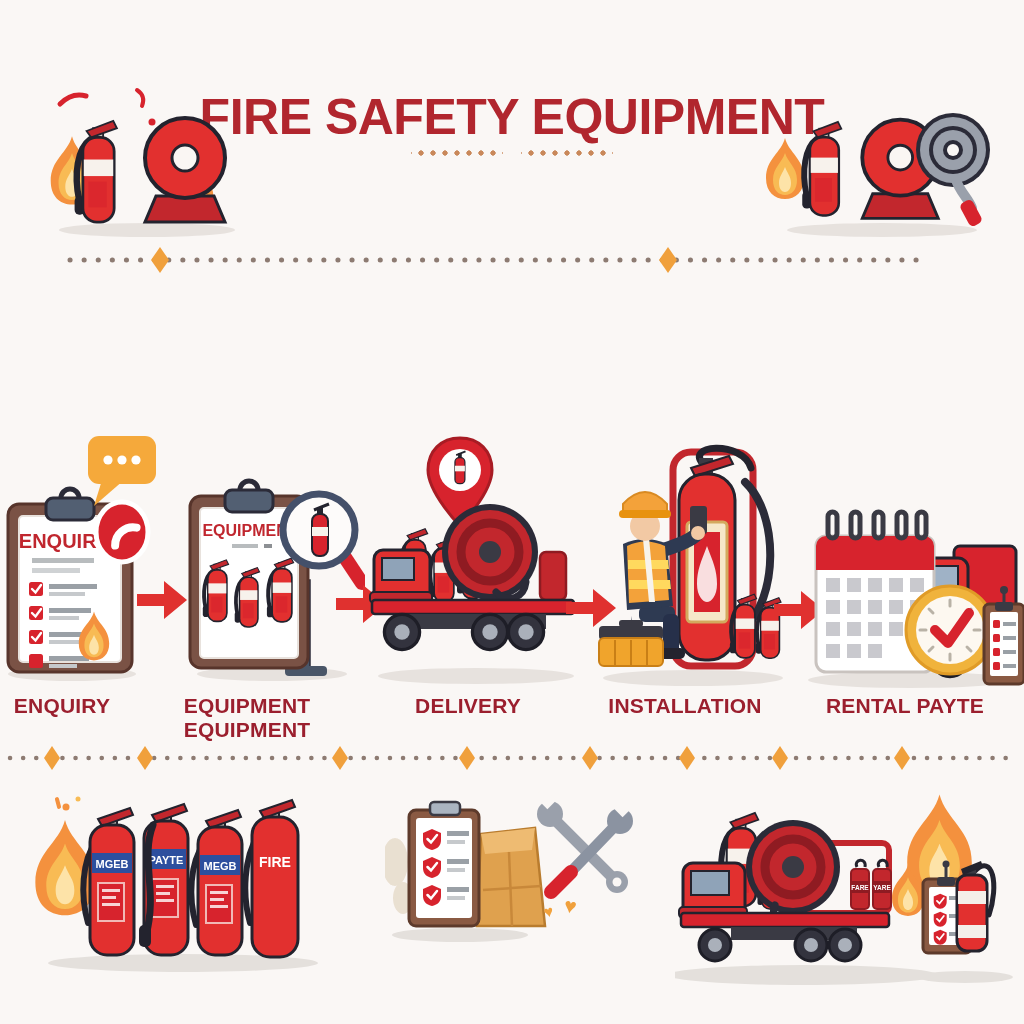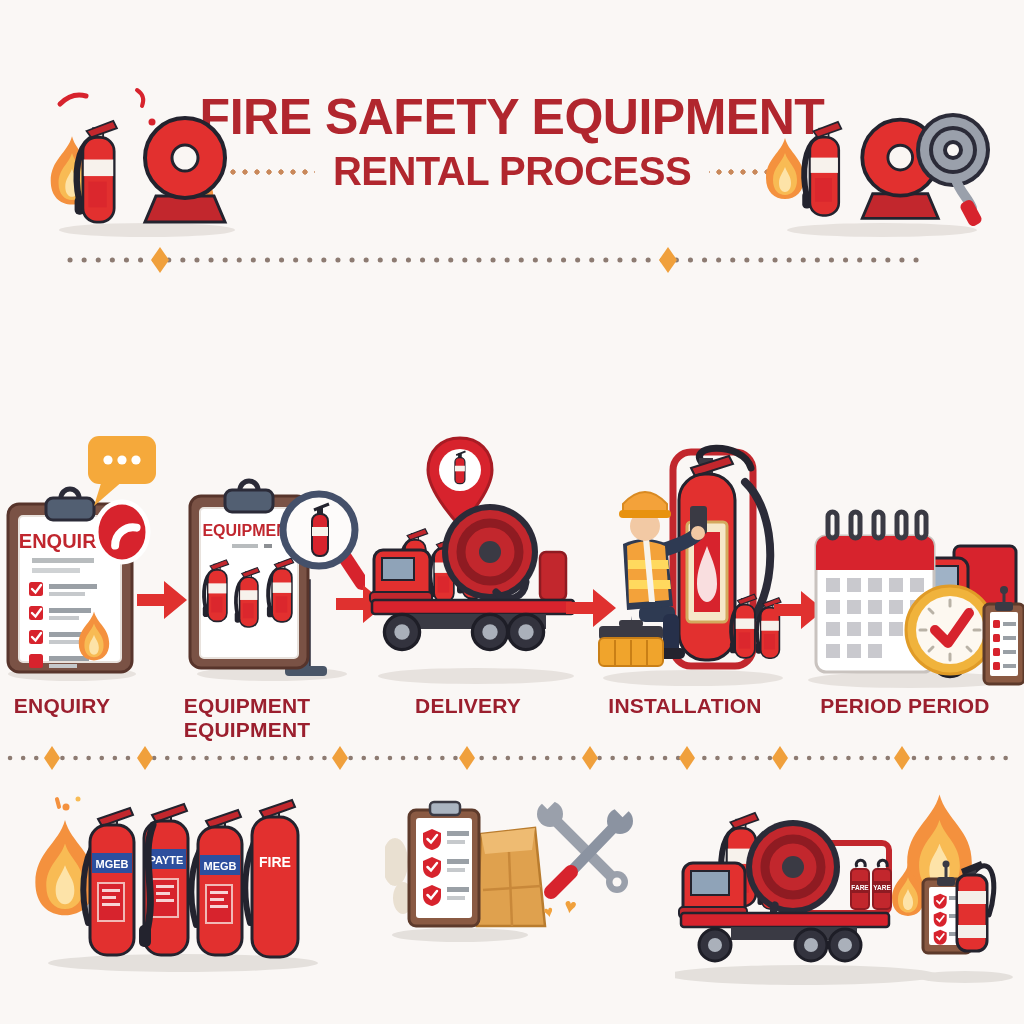--- a/index.html
+++ b/index.html
@@ -65,21 +65,20 @@
       <g id="sym-arrow">
         <polygon points="0,13 27,13 27,0 50,19 27,38 27,25 0,25" fill="#e0312f"></polygon>
       </g>
     </defs>
   </svg>
 
   <div class="title-wrap">
     <div class="title-line1">FIRE SAFETY EQUIPMENT</div>
     <div class="title-line2-row">
       <div class="dotline"></div>
-      <div class="title-line2">RENTAL PROCESS</div>
       <div class="dotline"></div>
     </div>
   </div>
 
   <div class="scene" style="left:42px;top:82px;">
     <svg width="205" height="158" viewBox="0 0 205 158">
       <ellipse cx="105" cy="148" rx="88" ry="7" fill="#e7e2de"></ellipse>
       <g>
           <use href="#sym-flame" transform="translate(2,52) scale(0.56)"></use>
         </g>
@@ -414,21 +413,21 @@
     </svg>
   </div>
 
   <div class="step-label" style="left:-48px;"><span>ENQUIRY</span></div>
   <div class="step-label" style="left:137px;">
     <div>EQUIPMENT</div>
       <div>EQUIPMENT</div>
   </div>
   <div class="step-label" style="left:575px;"><span>INSTALLATION</span></div>
   <div class="step-label" style="left:358px;"><span>DELIVERY</span></div>
-  <div class="step-label" style="left:795px;"><span>PERIOD PERIOD</span></div>
+  <div class="step-label" style="left:795px;"><span>RENTAL PAYTE</span></div>
 
   <svg class="divider" style="top:743px;" width="1024" height="30">
     <line x1="10" y1="15" x2="1014" y2="15" stroke="#8d7b72" stroke-width="4.5" stroke-dasharray="0.1 13" stroke-linecap="round"></line>
     <polygon points="52,3 60,15 52,27 44,15" fill="#f0a03c"></polygon>
     <polygon points="145,3 153,15 145,27 137,15" fill="#f0a03c"></polygon>
     <polygon points="340,3 348,15 340,27 332,15" fill="#f0a03c"></polygon>
     <polygon points="467,3 475,15 467,27 459,15" fill="#f0a03c"></polygon>
     <polygon points="590,3 598,15 590,27 582,15" fill="#f0a03c"></polygon>
     <polygon points="687,3 695,15 687,27 679,15" fill="#f0a03c"></polygon>
     <polygon points="780,3 788,15 780,27 772,15" fill="#f0a03c"></polygon>

